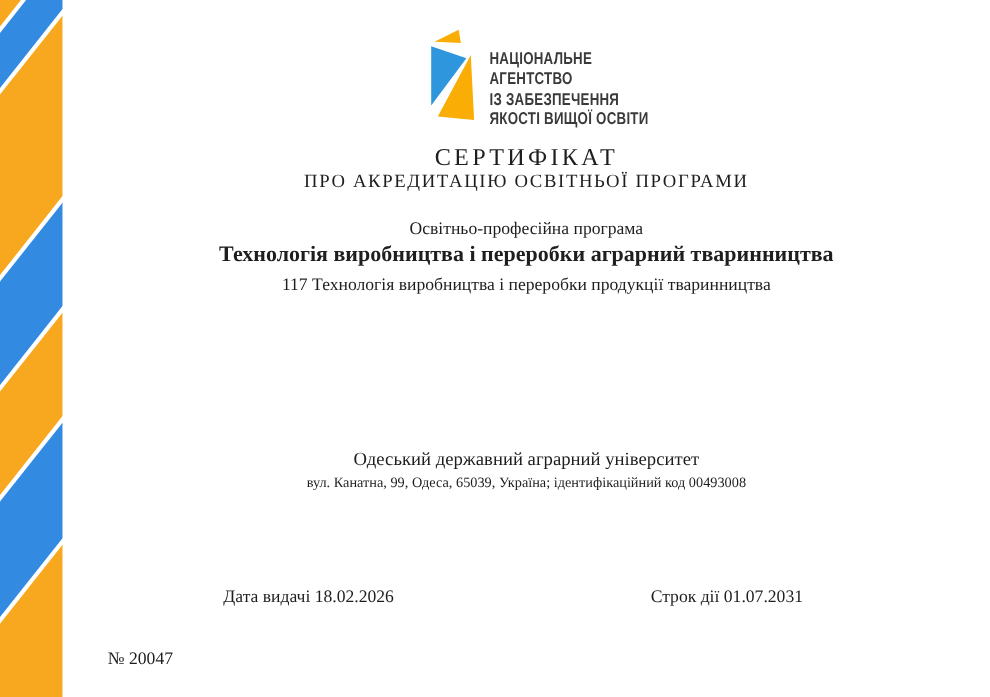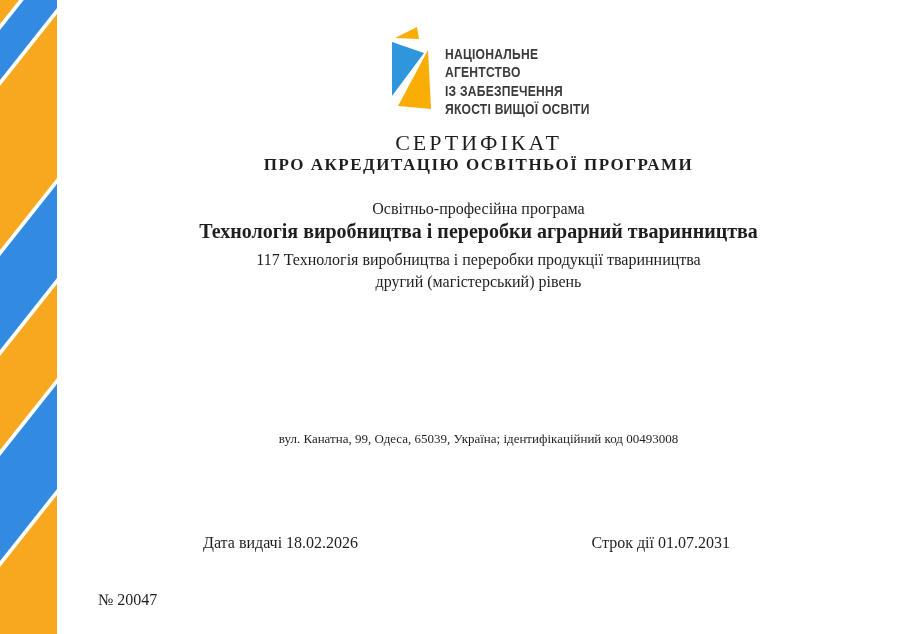--- a/index.html
+++ b/index.html
@@ -21,21 +21,21 @@
   .logo{position:absolute;left:385px;top:24px;width:52px;height:96px;display:block;}
   .agency-text{
     position:absolute;left:445px;top:45px;
     font-family:"Liberation Sans","DejaVu Sans",sans-serif;
     font-weight:700;font-size:15.5px;line-height:18.4px;
     letter-spacing:0.3px;color:var(--agency-text);
     transform:scaleX(0.78);transform-origin:left top;white-space:nowrap;
   }
   .cline{position:absolute;left:57px;width:843px;text-align:center;white-space:nowrap;}
   .title{top:130px;font-size:22px;font-weight:400;letter-spacing:3px;}
-  .subtitle{top:155px;font-size:17px;font-weight:700;letter-spacing:1.5px;}
+  .subtitle{top:155px;font-size:17px;font-weight:400;letter-spacing:1.5px;}
   .program-label{top:200px;font-size:16px;}
   .program-name{top:220px;font-size:20px;font-weight:700;}
   .program-code{top:251px;font-size:16px;}
   .program-level{top:273px;font-size:16px;}
   .university{top:408px;font-size:17px;}
   .address{top:431px;font-size:13px;}
   .date{position:absolute;top:534px;font-size:16px;white-space:nowrap;}
   .date-issue{left:203px;}
   .date-validity{right:170px;}
   .cert-number{position:absolute;left:98px;top:591px;font-size:16px;white-space:nowrap;}
@@ -67,22 +67,22 @@
     <div>ІЗ ЗАБЕЗПЕЧЕННЯ</div>
     <div>ЯКОСТІ ВИЩОЇ ОСВІТИ</div>
   </div>
 
   <div class="cline title">СЕРТИФІКАТ</div>
   <div class="cline subtitle">ПРО АКРЕДИТАЦІЮ ОСВІТНЬОЇ ПРОГРАМИ</div>
 
   <div class="cline program-label">Освітньо-професійна програма</div>
   <div class="cline program-name">Технологія виробництва і переробки аграрний тваринництва</div>
   <div class="cline program-code">117 Технологія виробництва і переробки продукції тваринництва</div>
-  <div class="cline program-level">другий (магістерський) рівень</div>
 
+  <div class="cline university">Одеський державний аграрний університет</div>
   <div class="cline address">вул. Канатна, 99, Одеса, 65039, Україна; ідентифікаційний код 00493008</div>
 
   <div class="date date-issue">Дата видачі 18.02.2026</div>
   <div class="date date-validity">Строк дії 01.07.2031</div>
 
   <div class="cert-number">№ 20047</div>
 
 </div>
 
 </body></html>

